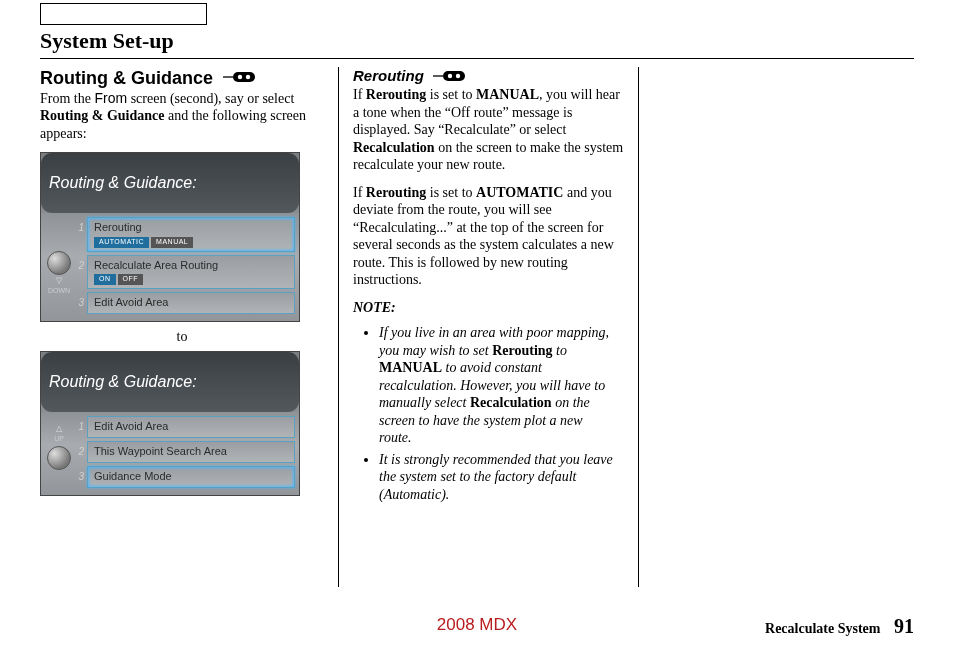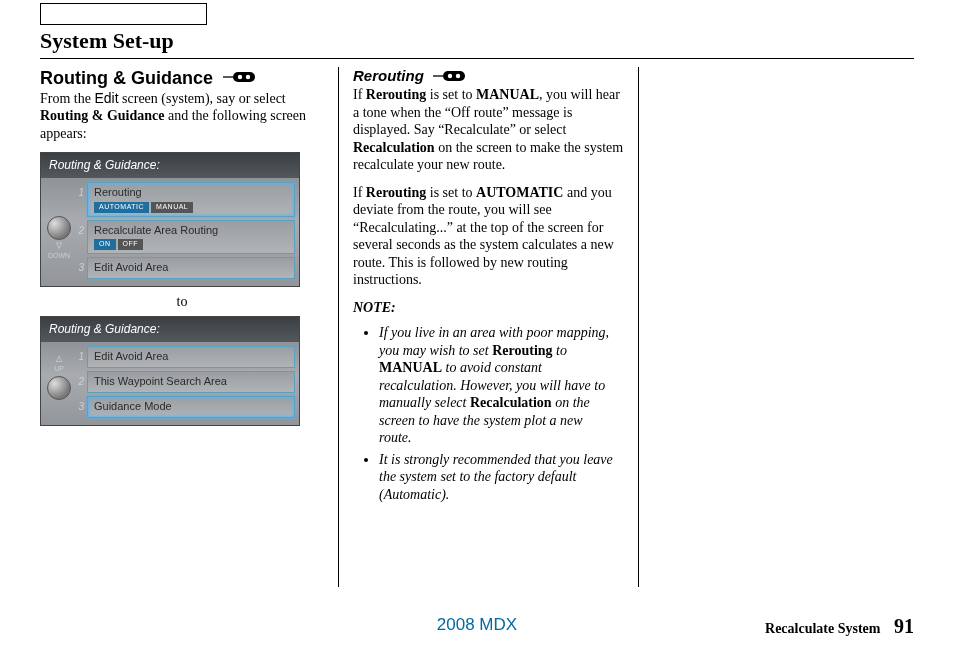--- a/index.html
+++ b/index.html
@@ -97,23 +97,24 @@
     width: 258px;
     margin: 6px 0;
     font-family: Arial, Helvetica, sans-serif;
     color: #e8e8e8;
     font-size: 11px;
     position: relative;
   }
   .ss-header {
     background: linear-gradient(#3a3f44, #53585d);
     color: #fff;
-    padding: 5px 8px;
-    font-size: 12px;
+    padding: 20px 8px;
+    font-size: 16px;
     font-style: italic;
+    border-radius: 11px;
   }
   .ss-body {
     display: flex;
     background: linear-gradient(#8f9398, #a8acb0 40%, #92969a);
   }
   .ss-dial {
     width: 36px;
     display: flex;
     flex-direction: column;
     align-items: center;
@@ -179,21 +180,21 @@
     bottom: 14px;
     left: 40px;
     right: 40px;
     display: flex;
     align-items: baseline;
   }
   .footer-center {
     position: absolute;
     left: 0; right: 0;
     text-align: center;
-    color: #0369a1;
+    color: #b91c1c;
     font-size: 17px;
     font-family: Arial, Helvetica, sans-serif;
   }
   .footer-right {
     margin-left: auto;
     font-size: 14px;
   }
   .footer-right .navsys { font-weight: bold; margin-right: 10px; }
   .footer-right .pagenum { font-weight: bold; font-size: 20px; }
 </style>
@@ -214,21 +215,21 @@
         <span class="icon-pill">
           <svg width="34" height="14" viewBox="0 0 34 14">
             <line x1="0" y1="7" x2="10" y2="7" stroke="#000" stroke-width="1.3"></line>
             <rect x="10" y="2" width="22" height="10" rx="5" fill="#000"></rect>
             <circle cx="17" cy="7" r="2.2" fill="#fff"></circle>
             <circle cx="25" cy="7" r="2.2" fill="#fff"></circle>
           </svg>
         </span>
       </div>
       <p>
-        <span>From the </span><span class="setup-word">Edit</span><span> screen (system), say or select </span><span class="bold">Routing &amp; Guidance</span><span> and the following screen appears:</span>
+        <span>From the </span><span class="setup-word">From</span><span> screen (second), say or select </span><span class="bold">Routing &amp; Guidance</span><span> and the following screen appears:</span>
       </p>
 
       <div class="screenshot">
         <div class="ss-header">Routing &amp; Guidance:</div>
         <div class="ss-body">
           <div class="ss-dial">
             <div style="height:10px"></div>
             <div class="dial-circle"></div>
             <div class="dial-arrow">▽</div>
             <div>DOWN</div>

